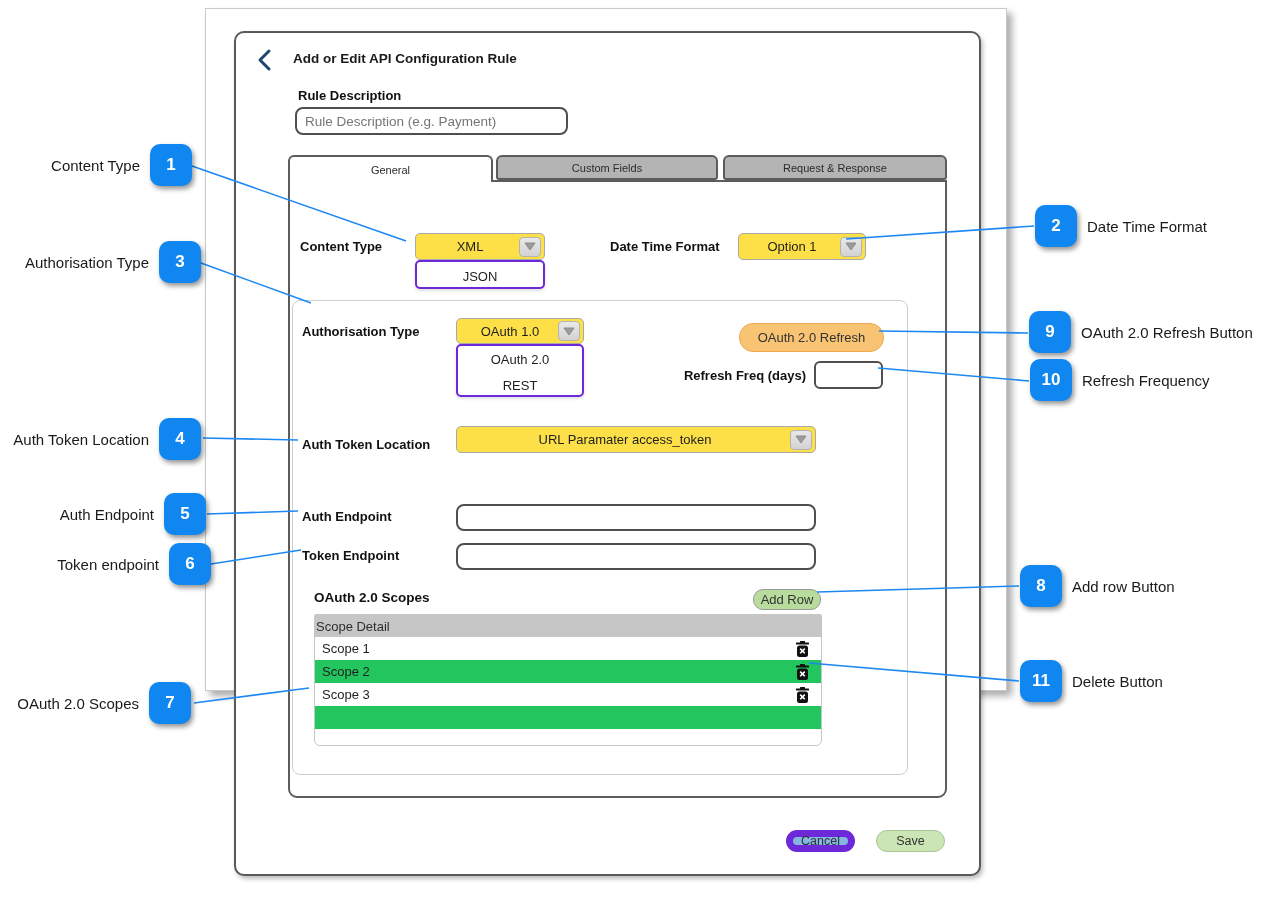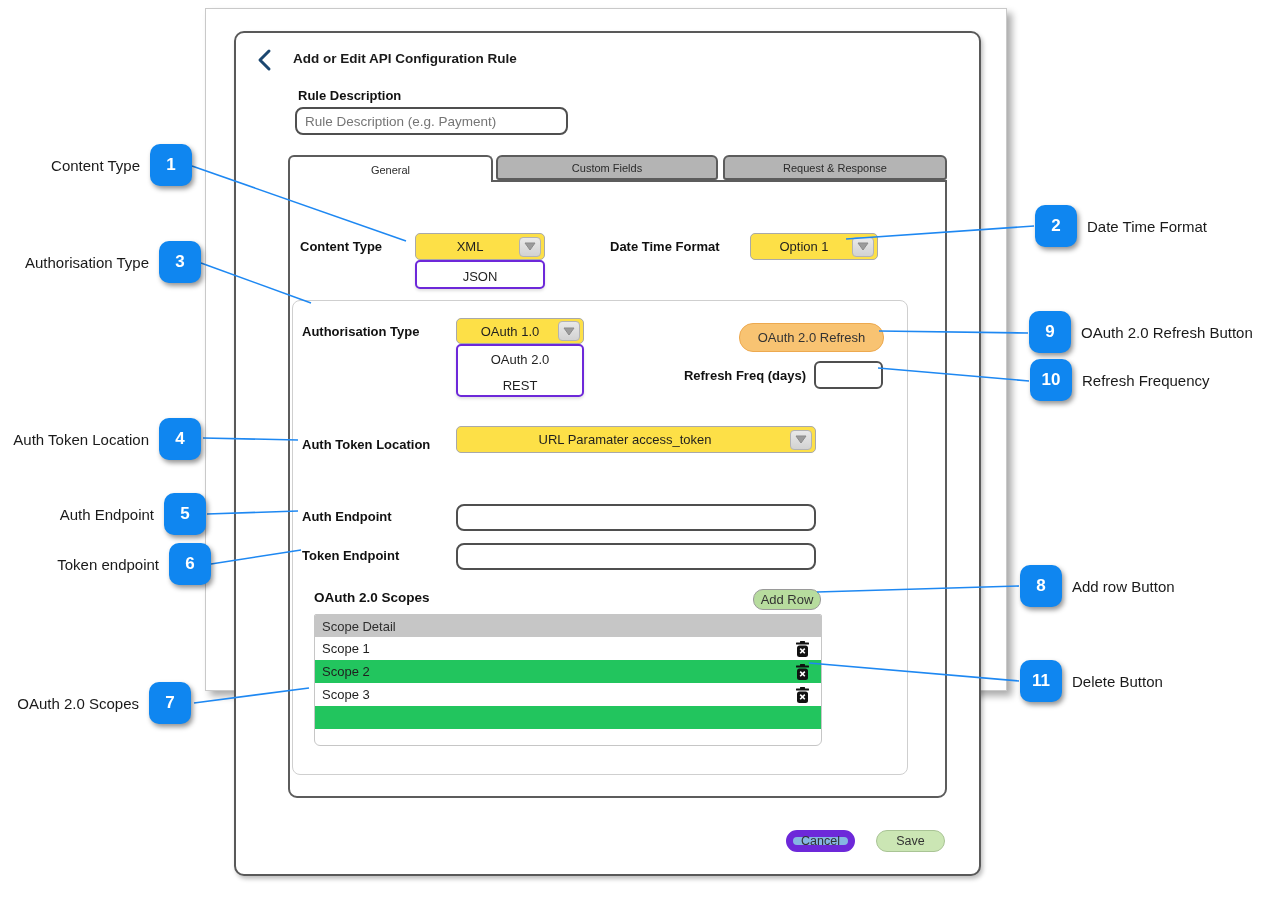--- a/index.html
+++ b/index.html
@@ -55,21 +55,21 @@
     border: 1px solid #9a9a9a; border-radius: 10px; font-size: 13px; }
   .btn-cancel { left: 550px; top: 797px; width: 69px; height: 22px; background: #85b5e2;
     border: 7px solid #6d28d9; border-radius: 11px; font-size: 12.5px; }
   .btn-save { left: 640px; top: 797px; width: 69px; height: 22px; background: #cbe6b4;
     border: 1px solid #a9c495; border-radius: 11px; font-size: 12.5px; }
 
   
   .scopes-table { position: absolute; left: 21px; top: 313px; width: 508px; height: 132px;
     border: 1px solid #c6c6c6; border-radius: 2px 2px 6px 6px; overflow: hidden; background: #fff; }
   .tbl-header { height: 22px; background: #c6c6c6; display: flex; align-items: center;
-    padding-left: 7px; font-size: 13px; color: #2e2e2e; }
+    padding-left: 1px; font-size: 13px; color: #2e2e2e; }
   .tbl-row { height: 23px; display: flex; align-items: center; justify-content: space-between;
     padding: 0 11px 0 7px; font-size: 13px; color: #1f1f1f; }
   .tbl-row.alt { background: #22c55e; }
   .del-btn { width: 14px; height: 17px; cursor: pointer; display: flex; align-items: center; }
 
   
   .callout { position: absolute; display: flex; align-items: center; gap: 10px; z-index: 6; }
   .co-box { width: 42px; height: 42px; background: #0f86f0; border-radius: 10px;
     box-shadow: 2px 3px 5px rgba(0,0,0,0.42); display: flex; align-items: center; justify-content: center;
     color: #fff; font-size: 17px; font-weight: 700; flex: 0 0 auto; }
@@ -111,21 +111,21 @@
             <svg width="12" height="9" viewBox="0 0 12 9">
                 <polygon points="1,1 11,1 6,8" fill="#9b9b9b" stroke="#8b8b8b"></polygon>
               </svg>
           </span>
         </div>
         <div class="opt-box" style="left:125px; top:78px; width:130px; height:29px;">
           <div class="opt-row" style="height:29px;">JSON</div>
         </div>
 
         <div class="field-label" style="left:320px; top:57px;">Date Time Format</div>
-        <div class="combo" style="left:448px; top:51px; width:128px; height:27px;margin-left:12px;">
+        <div class="combo" style="left:448px; top:51px; width:128px; height:27px;">
           <span class="val" style="padding-right:20px;">Option 1</span>
           <span class="dd-btn">
             <svg width="12" height="9" viewBox="0 0 12 9">
                 <polygon points="1,1 11,1 6,8" fill="#9b9b9b" stroke="#8b8b8b"></polygon>
               </svg>
           </span>
         </div>
 
         <div class="group-box">
 

